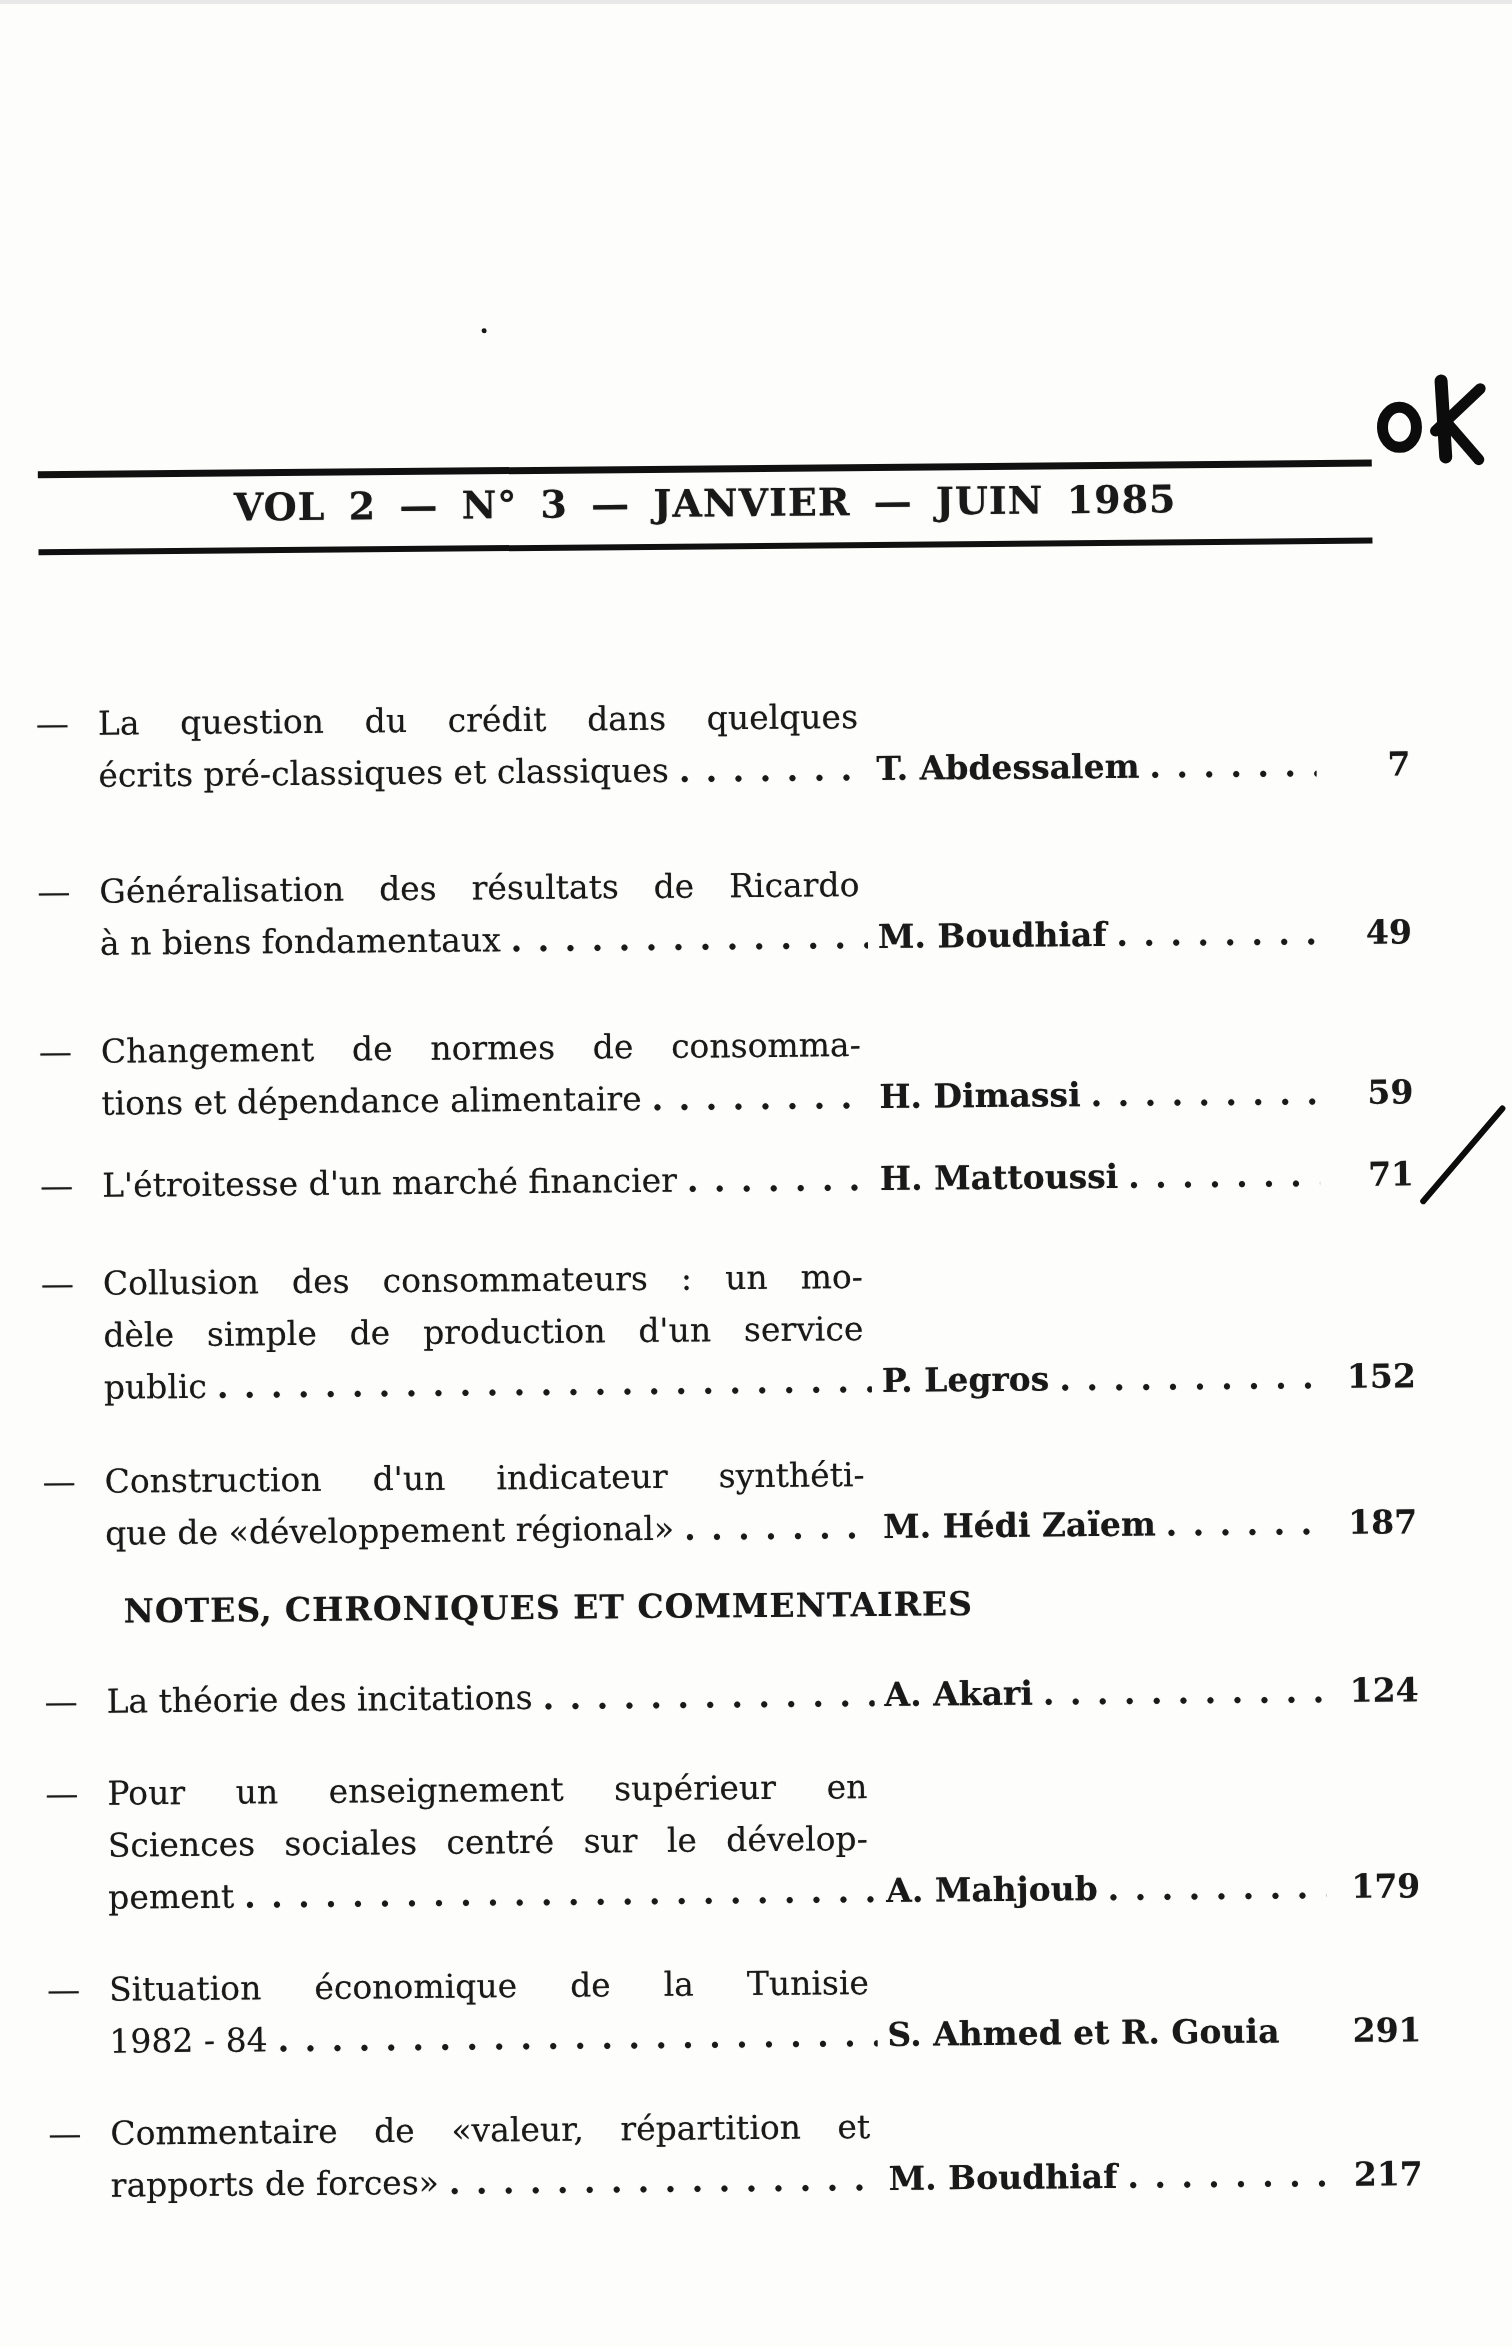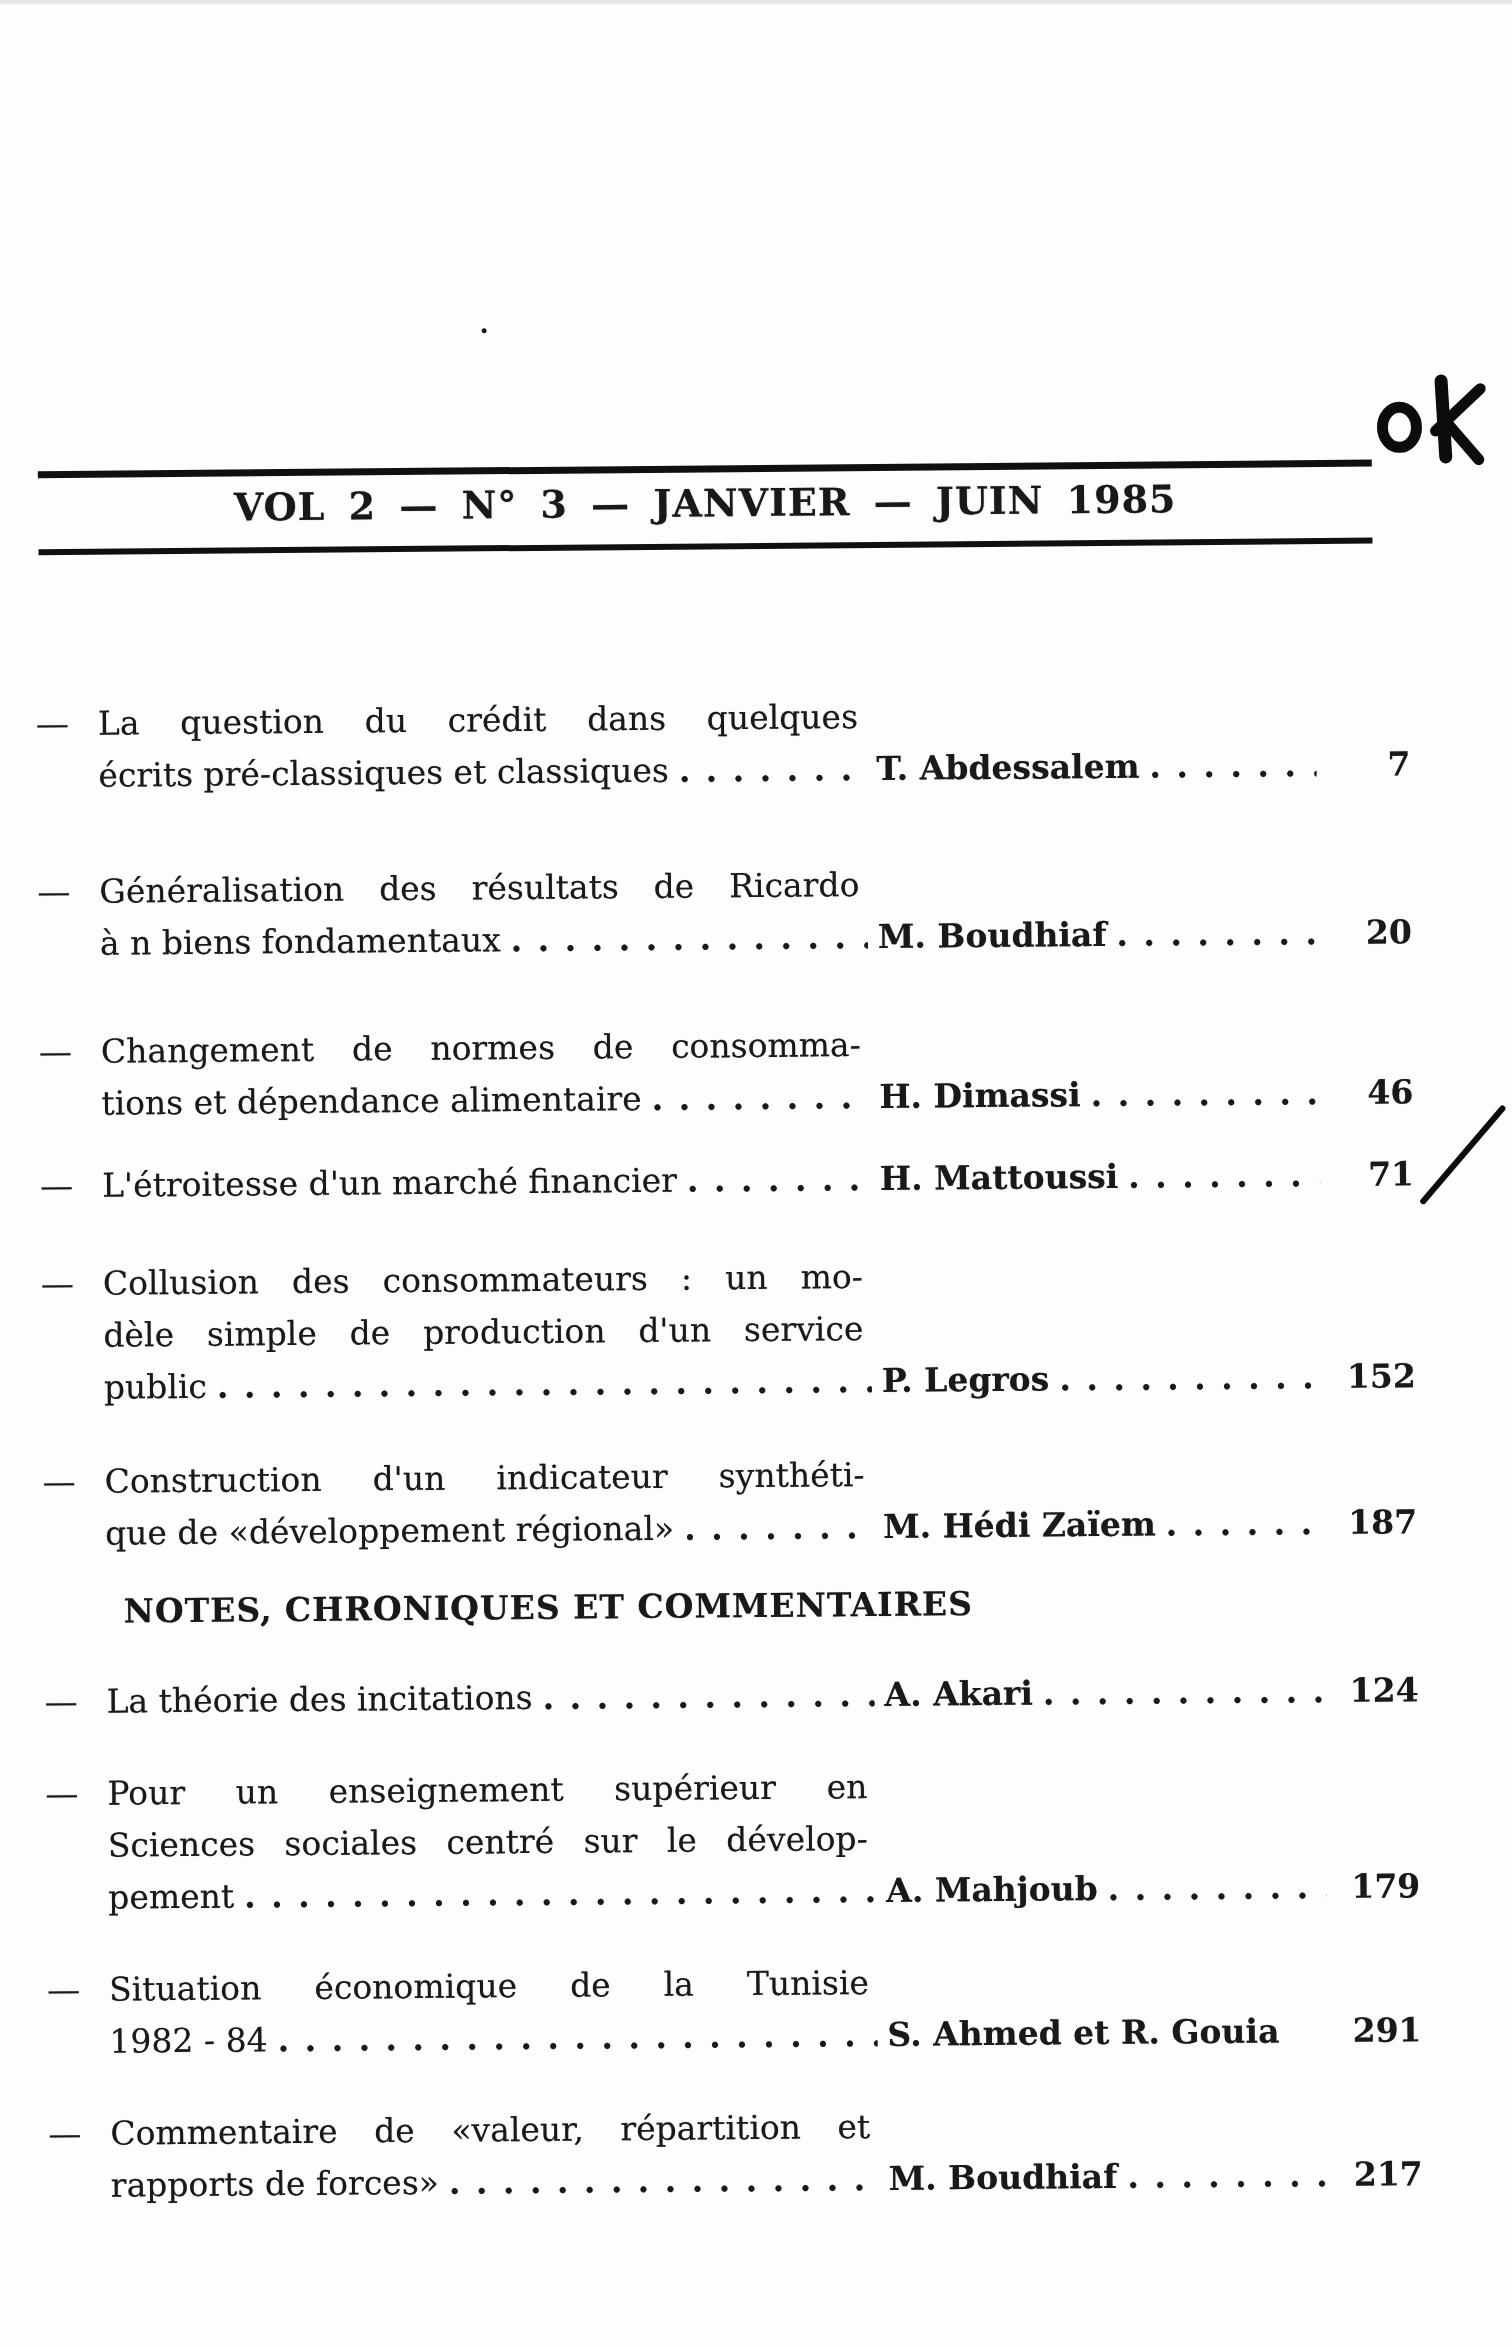--- a/index.html
+++ b/index.html
@@ -105,39 +105,39 @@
           <div class="jline">Généralisation des résultats de Ricardo</div>
           <div class="lastrow">
             <div class="tcol">
               <span class="frag">à n biens fondamentaux</span>
               <span class="leader"></span>
             </div>
             <div class="acol">
               <span class="author">M. Boudhiaf</span>
               <span class="leader"></span>
             </div>
-            <div class="pcol">20</div>
+            <div class="pcol">49</div>
           </div>
         </div>
       </div>
 
       <div class="entry mb30">
         <div class="dash">—</div>
         <div class="ebody">
           <div class="jline">Changement de normes de consomma-</div>
           <div class="lastrow">
             <div class="tcol">
               <span class="frag">tions et dépendance alimentaire</span>
               <span class="leader"></span>
             </div>
             <div class="acol">
               <span class="author">H. Dimassi</span>
               <span class="leader"></span>
             </div>
-            <div class="pcol">46</div>
+            <div class="pcol">59</div>
           </div>
         </div>
       </div>
 
       <div class="entry mb46">
         <div class="dash">—</div>
         <div class="ebody">
           <div class="lastrow">
             <div class="tcol">
               <span class="frag">L'étroitesse d'un marché financier</span>

